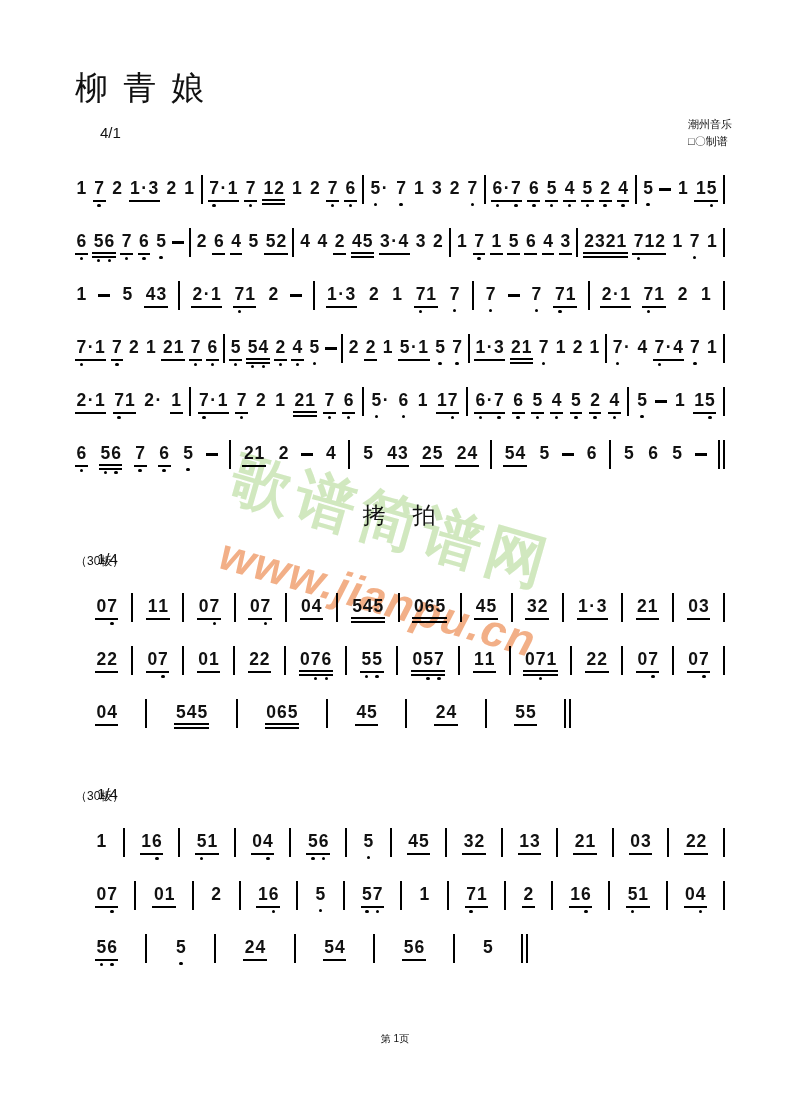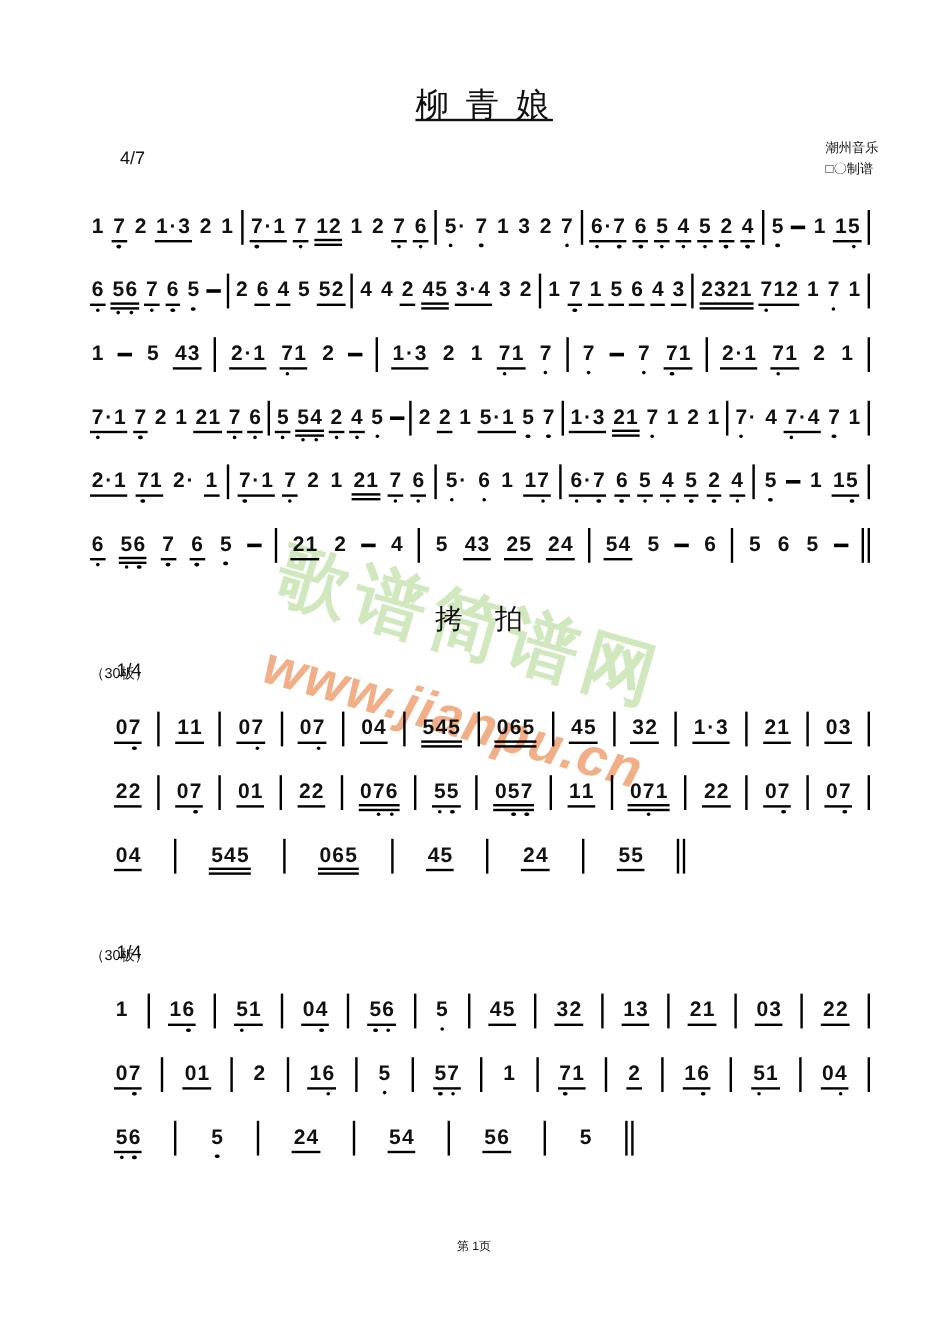--- a/index.html
+++ b/index.html
@@ -9,21 +9,21 @@
     font-family:"Liberation Sans","DejaVu Sans",sans-serif;color:#111;
   }
   .wm{position:absolute;z-index:1;transform-origin:left top;pointer-events:none;white-space:nowrap;}
   .wm-cn{left:244px;top:438px;font-size:60px;font-weight:700;letter-spacing:6px;
          color:#c9e4b5;transform:rotate(16deg);opacity:.85;}
   .wm-url{left:228px;top:528px;font-size:45px;font-weight:700;font-style:italic;
           letter-spacing:1px;color:#f0a273;transform:rotate(16deg);opacity:.85;}
   .content{position:relative;z-index:2;}
   
   .hdr{position:absolute;left:75px;right:58px;top:72px;height:88px;}
-  .title{ text-align:center;font-size:28px;line-height:32px;letter-spacing:3px;text-decoration:underline;}
+  .title{ text-align:left;font-size:33px;line-height:32px;letter-spacing:3px;}
   .subtitle{position:absolute;left:0;right:0;top:44px;text-align:center;
             font-size:18px;line-height:26px;}
   .meter-main{position:absolute;left:25px;top:52px;font-size:15px;}
   .credits{position:absolute;right:0;top:44px;font-size:11px;line-height:17px;}
   
   #score{position:absolute;left:0;top:0;width:790px;height:1119px;}
   .section{position:absolute;left:75px;width:650px;}
   .sec0{top:156px;}
   .sec1{top:500px;}
   .sec2{top:765px;}
@@ -59,21 +59,21 @@
 
 <div class="sheet">
 
   <div class="wm wm-cn">歌谱简谱网</div>
   <div class="wm wm-url">www.jianpu.cn</div>
 
   <div class="content">
 
     <div class="hdr">
       <div class="title">柳 青 娘</div>
-      <div class="meter-main">4/7</div>
+      <div class="meter-main">4/1</div>
       <div class="credits">
         <div>潮州音乐</div>
         <div>□〇制谱</div>
       </div>
     </div>
 
     <div id="score">
         <div class="section sec0">
           <div class="lines">
             <div class="noteline fill">

